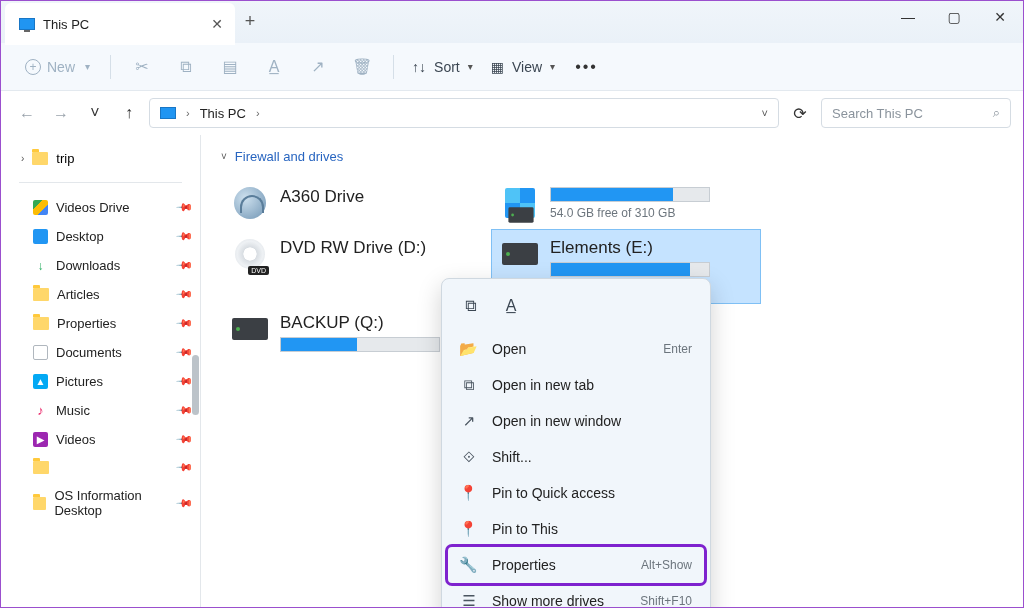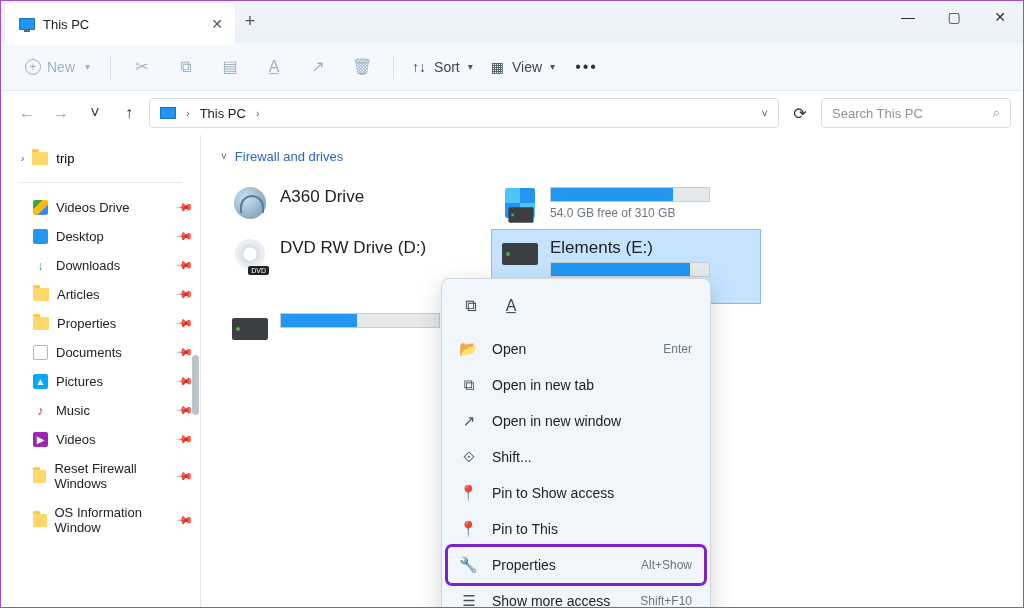--- a/index.html
+++ b/index.html
@@ -187,26 +187,25 @@
           <span>Music</span>
           <span class="pin">📌</span>
         </div>
         <div class="sitem">
           <span class="sq vid">▶</span>
           <span>Videos</span>
           <span class="pin">📌</span>
         </div>
         <div class="sitem">
           <span class="fold"></span>
-          <span>Reset Firewall Windows</span>
           <span class="pin">📌</span>
         </div>
         <div class="sitem">
           <span class="fold"></span>
-          <span>OS Information Window</span>
+          <span>OS Information Desktop</span>
           <span class="pin">📌</span>
         </div>
       </div>
     <div class="scrollthumb"></div>
   </div>
 
   <div class="content">
     <div class="sectitle">
       <span class="chev">˅</span>
       <span>Firewall and drives</span>
@@ -252,20 +251,21 @@
               <div class="dfill" style="width:88%"></div>
             </div>
             <div class="dfree">107 GB free of 931 GB</div>
           </div>
         </div>
         <div class="drive">
           <div class="dicon">
             <div class="hdd"></div>
           </div>
           <div class="dinfo">
+            <div class="dname">BACKUP (Q:)</div>
             <div class="dbar">
               <div class="dfill" style="width:48%"></div>
             </div>
           </div>
         </div>
       </div>
   </div>
 </div>
 
 <div class="ctxmenu">
@@ -286,30 +286,30 @@
       <div class="ctxitem">
         <span class="cicon">↗</span>
         <span>Open in new window</span>
       </div>
       <div class="ctxitem">
         <span class="cicon">⟐</span>
         <span>Shift...</span>
       </div>
       <div class="ctxitem">
         <span class="cicon">📍</span>
-        <span>Pin to Show access</span>
+        <span>Pin to Quick access</span>
       </div>
       <div class="ctxitem">
         <span class="cicon">📍</span>
         <span>Pin to This</span>
       </div>
       <div class="ctxitem hl">
         <span class="cicon">🔧</span>
         <span>Properties</span>
         <span class="sc">Alt+Show</span>
       </div>
       <div class="ctxitem">
         <span class="cicon">☰</span>
-        <span>Show more access</span>
+        <span>Show more drives</span>
         <span class="sc">Shift+F10</span>
       </div>
     </div>
 </div>
 
 </body></html>

